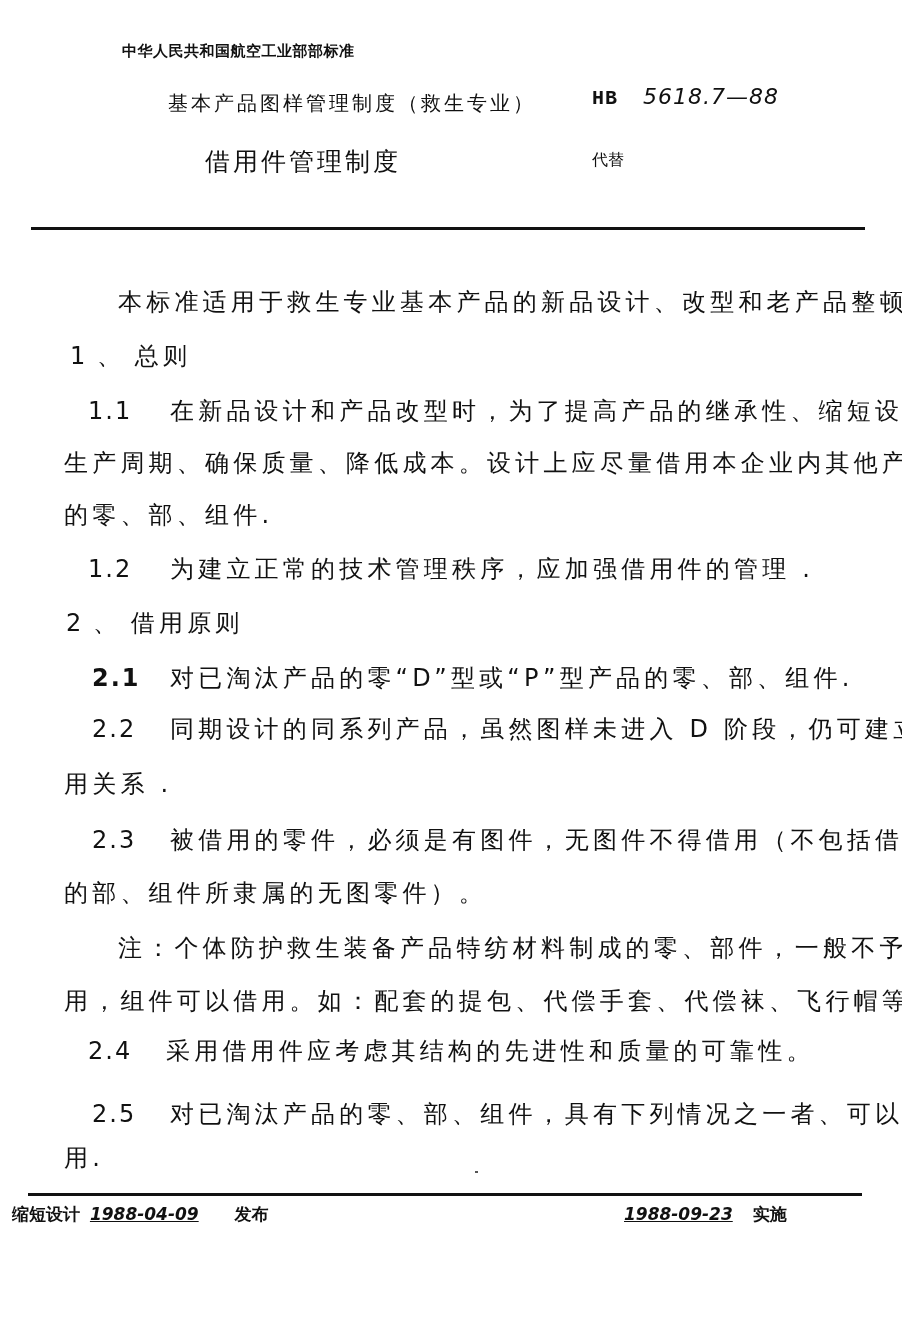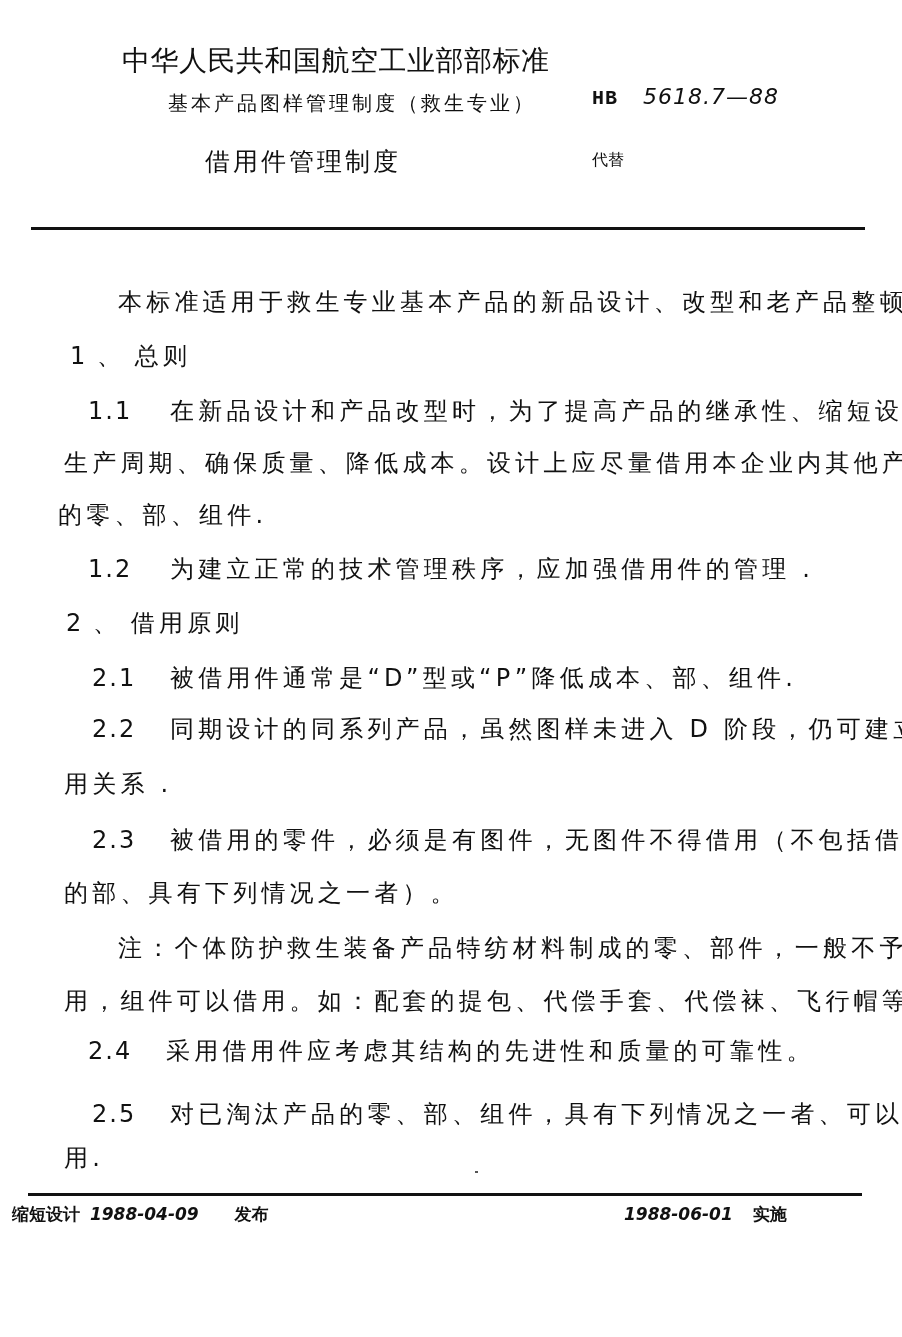--- a/index.html
+++ b/index.html
@@ -12,22 +12,22 @@
       height: 1337px;
       position: relative;
       overflow: hidden;
       color: #111111;
       font-family: "DejaVu Sans", sans-serif;
     }
     .abs { position: absolute; white-space: nowrap; }
 
     .org-title {
       left: 122px; top: 42px;
-      font-size: 28px;
-      font-weight: normal;
+      font-size: 15px;
+      font-weight: bold;
       letter-spacing: 0.5px;
     }
     .std-title {
       left: 168px; top: 90px;
       font-size: 20px;
       letter-spacing: 3px;
       font-family: "DejaVu Serif", serif;
     }
     .std-subtitle {
       left: 205px; top: 145px;
@@ -75,20 +75,21 @@
     }
 
     .footer-left {
       left: 12px; top: 1203px;
       font-size: 17px;
       font-weight: bold;
     }
     .footer-left .date, .footer-right .date {
       font-style: italic;
       margin: 14px 4px;
+      text-decoration: underline;
     }
     .footer-left .action { margin-left: 26px; }
     .footer-right {
       left: 620px; top: 1203px;
       font-size: 17px;
       font-weight: bold;
     }
     .footer-right .action { margin-left: 10px; }
     .dot-mark {
       position: absolute;
@@ -115,44 +116,44 @@
 
 <div class="para" style="left:70px; top:340px;">
   <span class="num">1 、</span>
   <span>总则</span>
 </div>
 
 <div class="para" style="left:88px; top:395px;">
   <span class="num" style="width:82px;">1.1</span><span>在新品设计和产品改型时，为了提高产品的继承性、缩短设计、</span>
 </div>
 <div class="para" style="left:64px; top:447px;">生产周期、确保质量、降低成本。设计上应尽量借用本企业内其他产品</div>
-<div class="para" style="left:58px; top:499px;">的零、部、组件.</div>
+<div class="para" style="left:64px; top:499px;">的零、部、组件.</div>
 
 <div class="para" style="left:88px; top:553px;">
   <span class="num" style="width:82px;">1.2</span><span>为建立正常的技术管理秩序，应加强借用件的管理 .</span>
 </div>
 
 <div class="para" style="left:66px; top:607px;">
   <span class="num">2 、</span>
   <span>借用原则</span>
 </div>
 
 <div class="para" style="left:92px; top:662px;">
-  <span class="num" style="width:78px;">2.1</span><span>被借用件通常是“D”型或“P”降低成本、部、组件.</span>
+  <span class="num" style="width:78px;font-weight:bold;">2.1</span><span>对已淘汰产品的零“D”型或“P”型产品的零、部、组件.</span>
 </div>
 
 <div class="para" style="left:92px; top:713px;">
   <span class="num" style="width:78px;">2.2</span><span>同期设计的同系列产品，虽然图样未进入 D 阶段，仍可建立借</span>
 </div>
 <div class="para" style="left:64px; top:768px;">用关系 .</div>
 
 <div class="para" style="left:92px; top:824px;">
   <span class="num" style="width:78px;">2.3</span><span>被借用的零件，必须是有图件，无图件不得借用（不包括借用</span>
 </div>
-<div class="para" style="left:64px; top:877px;">的部、具有下列情况之一者）。</div>
+<div class="para" style="left:64px; top:877px;">的部、组件所隶属的无图零件）。</div>
 
 <div class="para" style="left:118px; top:932px;">注：个体防护救生装备产品特纺材料制成的零、部件，一般不予借</div>
 <div class="para" style="left:64px; top:985px;">用，组件可以借用。如：配套的提包、代偿手套、代偿袜、飞行帽等。</div>
 
 <div class="para" style="left:88px; top:1035px;">
   <span class="num" style="width:78px;">2.4</span><span>采用借用件应考虑其结构的先进性和质量的可靠性。</span>
 </div>
 
 <div class="para" style="left:92px; top:1088px;">
   <span class="num" style="width:78px;margin-top:12px;">2.5</span><span>对已淘汰产品的零、部、组件，具有下列情况之一者、可以借</span>
@@ -162,15 +163,15 @@
 <div class="dot-mark"></div>
 
 <div class="rule rule-bottom"></div>
 
 <div class="abs footer-left">
   <span>缩短设计</span>
   <span class="date">1988-04-09</span>
   <span class="action">发布</span>
 </div>
 <div class="abs footer-right">
-  <span class="date">1988-06-01</span>
+  <span class="date">1988-09-23</span>
   <span class="action">实施</span>
 </div>
 
 </body></html>

